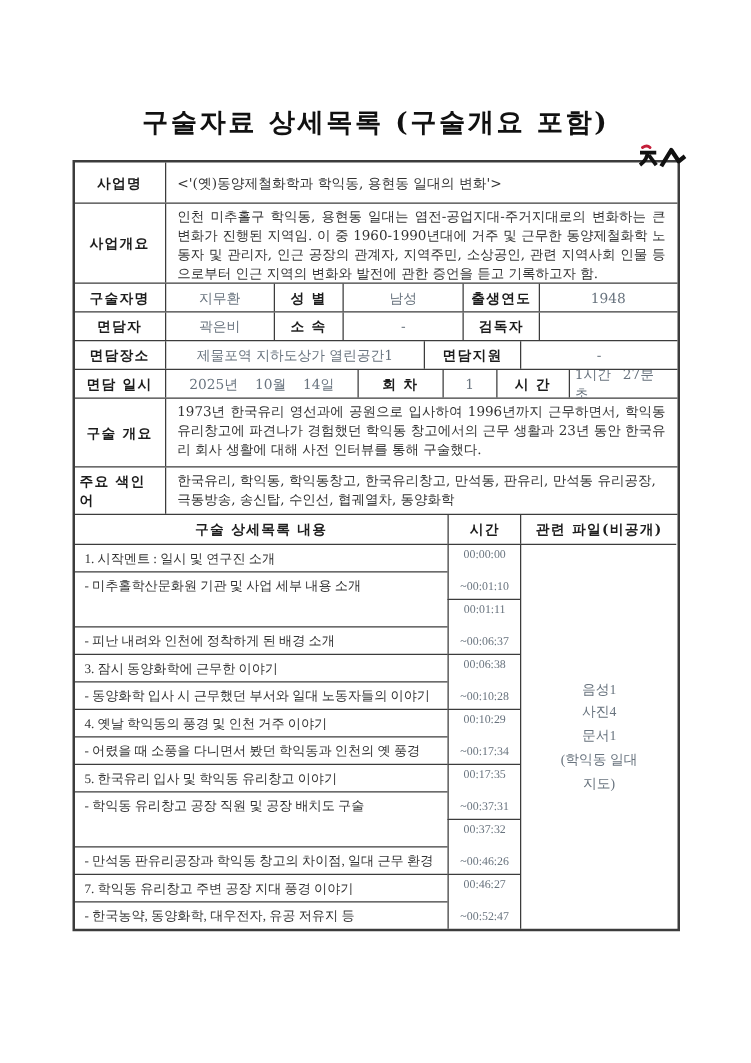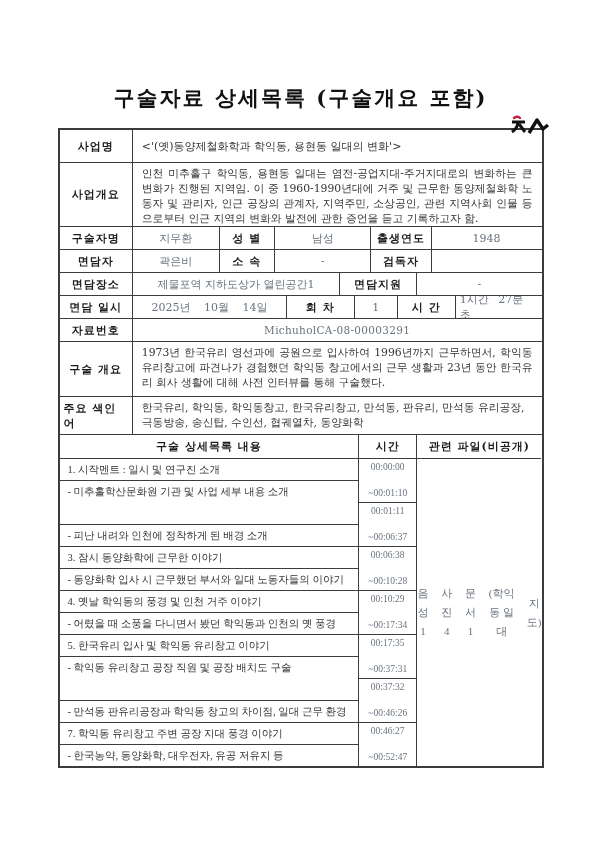--- a/index.html
+++ b/index.html
@@ -69,22 +69,22 @@
   .dmain, .dsub {
     grid-column:1; padding-left:8px; white-space:nowrap;
     font-size:10.5px; color:#333;
   }
   .dtime {
     grid-column:2; flex-direction:column; justify-content:space-between;
     font-size:9.5px; color:#68737e; line-height:1.75; text-align:center;
   }
   .dfile {
     grid-column:3; grid-row:2 / span 14;
-    flex-direction:row; justify-content:center;
-    font-size:11px; color:#68737e; line-height:1.7; text-align:center;gap:12px;
+    flex-direction:column; justify-content:center;
+    font-size:11px; color:#68737e; line-height:1.7; text-align:center;
   }
 </style>
 </head>
 <body>
 
 <div class="page">
 
   <svg class="logo" viewBox="0 0 42 24" aria-hidden="true">
     <path d="M5 4 C8 2 10 3 11 4" stroke="#c41f3a" stroke-width="2.4" fill="none" stroke-linecap="round"></path>
     <path d="M3 8 H16" stroke="#111" stroke-width="3" fill="none"></path>
@@ -134,24 +134,20 @@
 
     <div class="row h23">
       <div class="cell lbl w15">면담 일시</div>
       <div class="cell val w32 datecell">2025년 10월 14일</div>
       <div class="cell lbl w14">회 차</div>
       <div class="cell val w9">1</div>
       <div class="cell lbl w12">시 간</div>
       <div class="cell val w18b durcell">1시간 27분 초</div>
     </div>
 
-    <div class="row h23">
-      <div class="cell lbl w15">자료번호</div>
-      <div class="cell val w85" style="font-size:10.5px;letter-spacing:.3px;">MichuholCA-08-00003291</div>
-    </div>
 
     <div class="row h55">
       <div class="cell lbl w15">구술 개요</div>
       <div class="cell para w85">1973년 한국유리 영선과에 공원으로 입사하여 1996년까지 근무하면서, 학익동 유리창고에 파견나가 경험했던 학익동 창고에서의 근무 생활과 23년 동안 한국유리 회사 생활에 대해 사전 인터뷰를 통해 구술했다.</div>
     </div>
 
     <div class="row h38">
       <div class="cell lbl w15">주요 색인어</div>
       <div class="cell para w85" style="text-align:left;">한국유리, 학익동, 학익동창고, 한국유리창고, 만석동, 판유리, 만석동 유리공장, 극동방송, 송신탑, 수인선, 협궤열차, 동양화학</div>
     </div>

